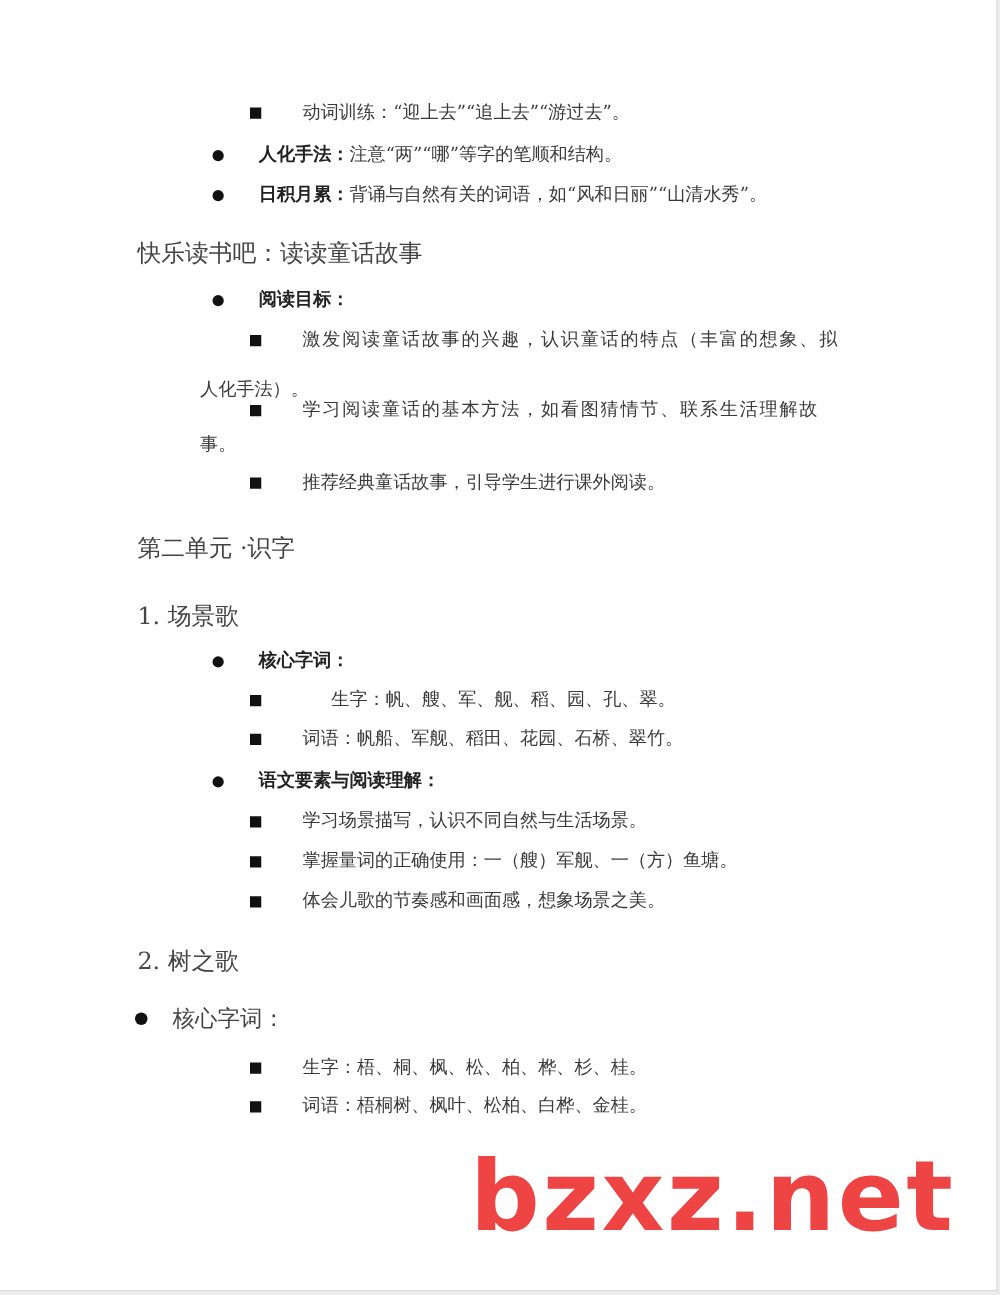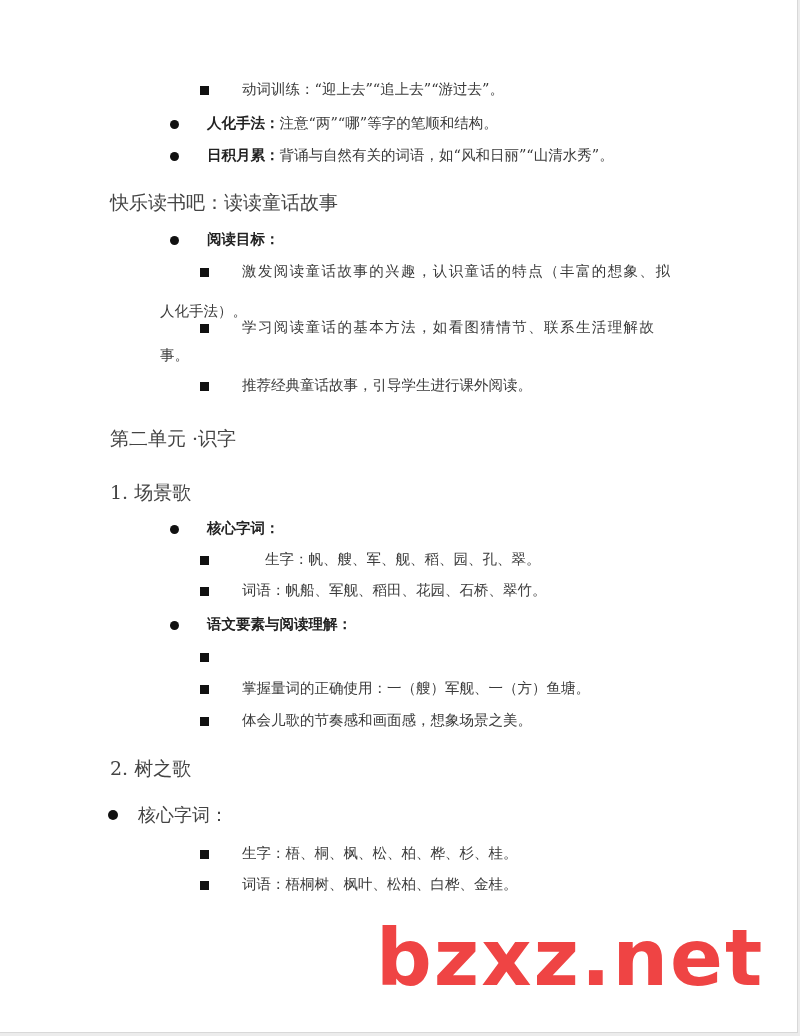--- a/index.html
+++ b/index.html
@@ -71,20 +71,21 @@
   <span class="sq" style="left:200px;top:556px;"></span>
   <div class="line l2" style="left:242px;top:550px;margin-left:23px;">生字：帆、艘、军、舰、稻、园、孔、翠。</div>
 
   <span class="sq" style="left:200px;top:587px;"></span>
   <div class="line l2" style="left:242px;top:581px;">词语：帆船、军舰、稻田、花园、石桥、翠竹。</div>
 
   <span class="dot" style="left:170px;top:621px;"></span>
   <div class="line l1" style="left:207px;top:615px;"><span class="bold">语文要素与阅读理解：</span></div>
 
   <span class="sq" style="left:200px;top:653px;"></span>
+  <div class="line l2" style="left:242px;top:647px;">学习场景描写，认识不同自然与生活场景。</div>
 
   <span class="sq" style="left:200px;top:685px;"></span>
   <div class="line l2" style="left:242px;top:679px;">掌握量词的正确使用：一（艘）军舰、一（方）鱼塘。</div>
 
   <span class="sq" style="left:200px;top:717px;"></span>
   <div class="line l2" style="left:242px;top:711px;">体会儿歌的节奏感和画面感，想象场景之美。</div>
 
   <div class="line h" style="top:756px;">2. 树之歌</div>
 
   <span class="dot" style="left:108px;top:810px;width:10px;height:10px;"></span>

